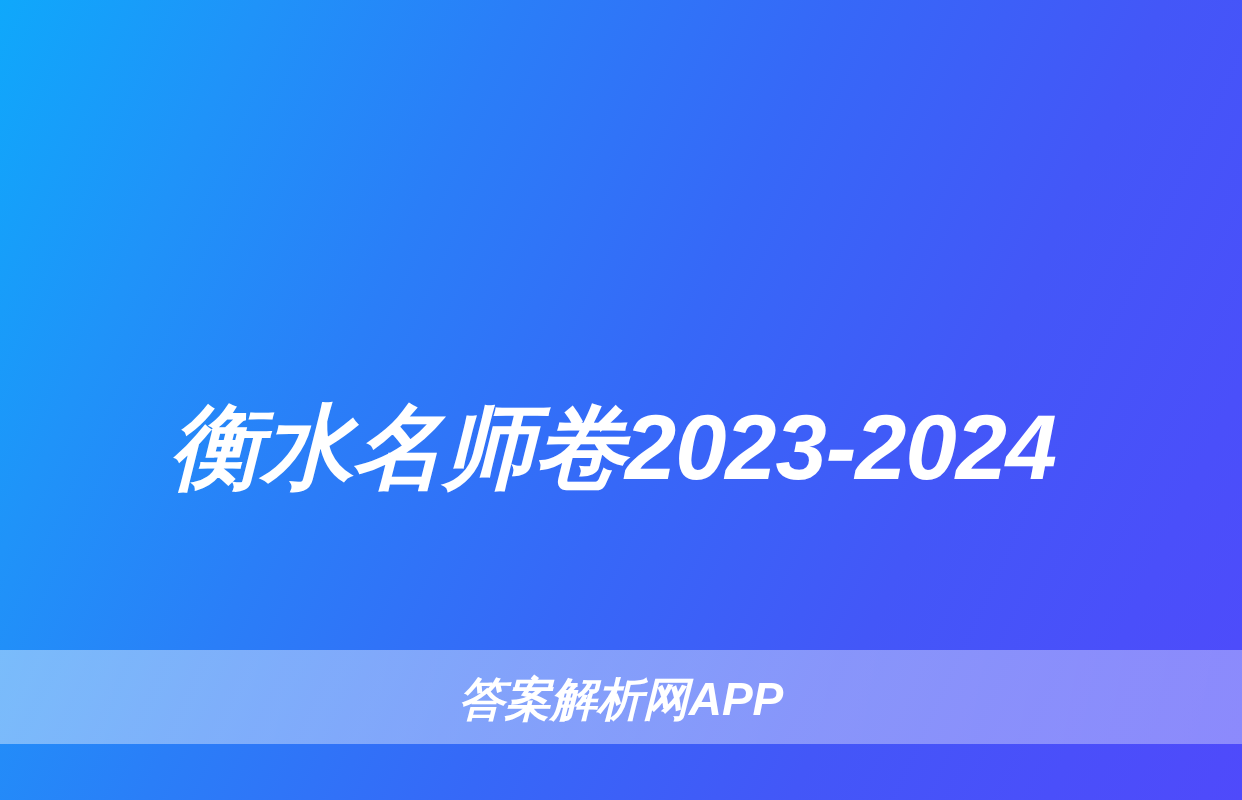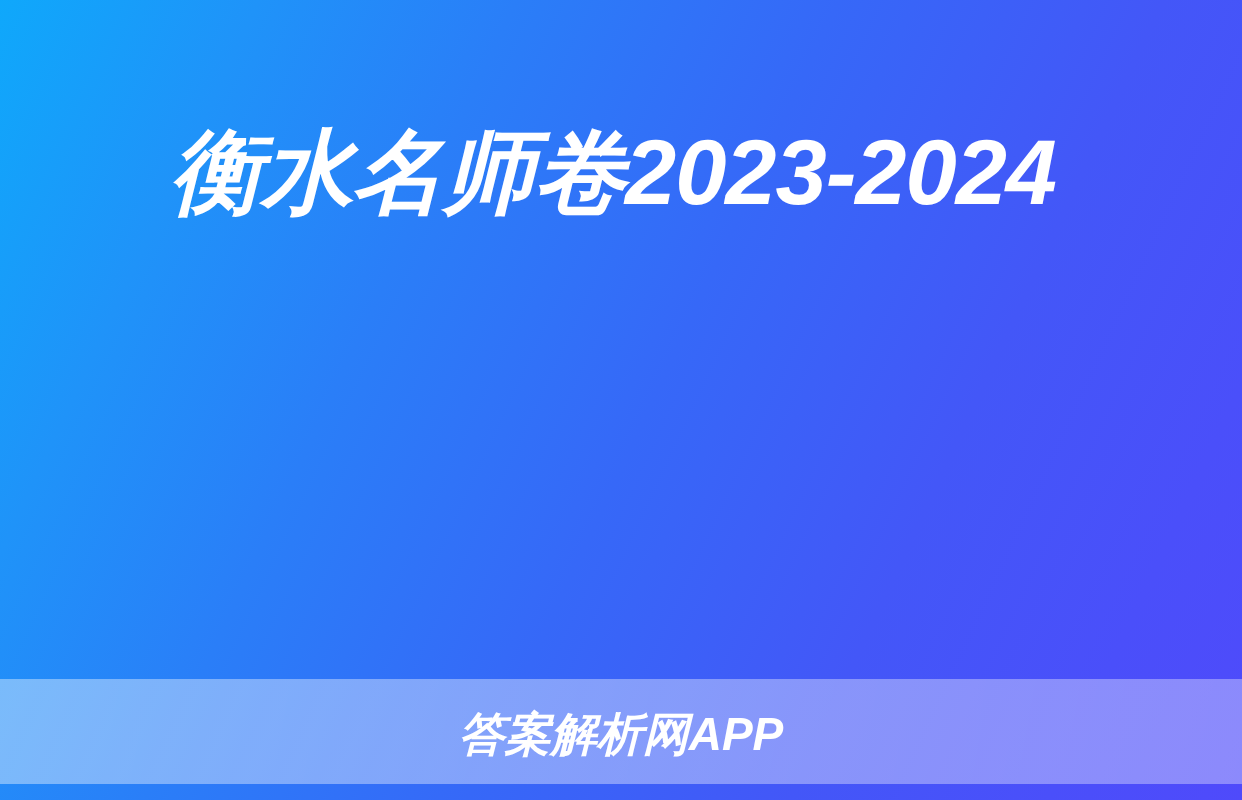--- a/index.html
+++ b/index.html
@@ -30,21 +30,21 @@
   
   #title-block {
     position: absolute;
     left: 0;
     top: 0;
     width: 1242px;
     height: 800px;
     box-sizing: border-box;
     padding: 96px 64px 0 48px;
     display: flex;
-    flex-direction: column;
+    flex-direction: row;
     align-items: center;
   }
 
   .title-line {
     display: block;
     width: 100%;
     text-align: center;
     color: #ffffff;
     font-family: "Liberation Sans", "DejaVu Sans", sans-serif;
     font-size: 92px;
@@ -53,23 +53,23 @@
     font-style: italic;
     letter-spacing: -1px;
     white-space: nowrap;
     text-rendering: geometricPrecision;
   }
 
   
   #footer-band {
     position: absolute;
     left: 0;
-    top: 679px;
+    top: 650px;
     width: 1242px;
-    height: 105px;
+    height: 94px;
     background: linear-gradient(100deg,
                 rgba(255,255,255,0.40) 0%,
                 rgba(255,255,255,0.38) 45%,
                 rgba(255,255,255,0.35) 100%);
     display: flex;
     align-items: center;
     justify-content: center;
   }
 
   #watermark {

